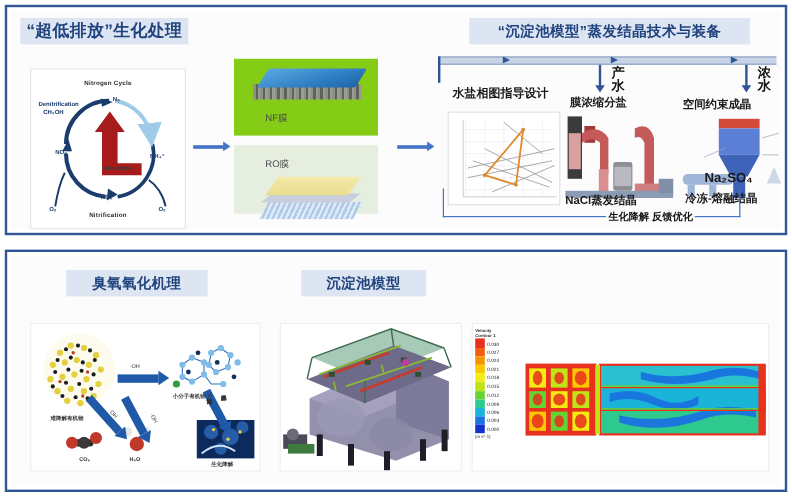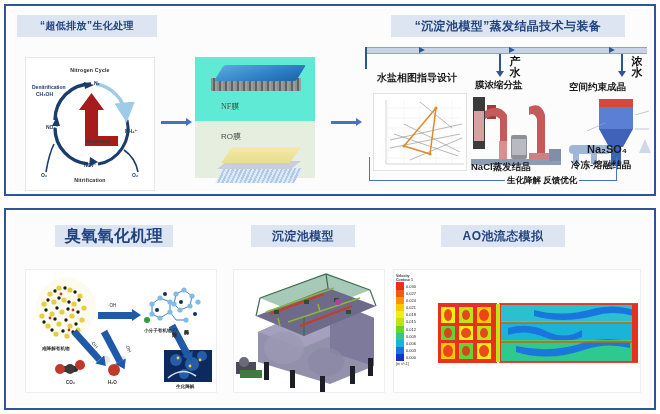--- a/index.html
+++ b/index.html
@@ -46,21 +46,21 @@
   }
   #ncycle .t-top, #ncycle .t-bot {
     position:absolute; left:0; right:0; text-align:center;
     font-size:5.2px; font-weight:bold; color:#2b2b2b; letter-spacing:.2px;
   }
   #ncycle .t-top { top:9px; }
   #ncycle .t-bot { bottom:7px; }
   .nlabel { position:absolute; font-size:5px; font-weight:bold; color:#1b3d6d; white-space:nowrap; }
 
   
-  #nf-box { left:186px; top:48px; width:120px; height:64px; background:#5eead4;font-family:Liberation Serif, serif; }
+  #nf-box { left:186px; top:40px; width:120px; height:64px; background:#84cc16; }
   #ro-box { left:186px; top:112px; width:120px; height:57px; background:#e6eee0; }
   .mem-label { position:absolute; font-size:8px; color:#4a4a4a; }
 
   .nf-slab { position:absolute; left:16px; top:8px; width:90px; height:30px; }
   .nf-top {
     position:absolute; left:8px; top:0; width:82px; height:16px;
     background:linear-gradient(160deg,#5ba8de 0%,#2f7fc4 60%,#1d66a8 100%);
     transform: skewX(-32deg);
     border-radius:2px;
   }
@@ -167,21 +167,21 @@
   .lg-unit { font-size:3.6px; color:#333; margin-left:2px; margin-top:1px;}
 </style>
 </head>
 <body>
 
 <div class="page">
 
   <div class="panel" id="panel-top">
     <div class="panel-inner">
 
-      <div class="chip" style="left:8px; top:6px; width:140px; height:22px; font-size:10px;">
+      <div class="chip" style="left:8px; top:6px; width:140px; height:22px; font-size:14px;">
         <span>“超低排放”生化处理</span>
       </div>
       <div class="chip" style="left:382px; top:6px; width:234px; height:22px; font-size:12px;">
         <span>“沉淀池模型”蒸发结晶技术与装备</span>
       </div>
 
       <div class="abs" id="ncycle">
         <div class="t-top">Nitrogen Cycle</div>
         <div class="t-bot">Nitrification</div>
 
@@ -341,28 +341,25 @@
 
       <div class="feedback" style="left:360px; top:148px; width:248px; height:24px;"></div>
       <div class="fb-text" style="left:496px; top:166px;">生化降解 反馈优化</div>
 
     </div>
   </div>
 
   <div class="panel" id="panel-bottom">
     <div class="panel-inner">
 
-      <div class="chip" style="left:46px; top:12px; width:118px; height:22px; font-size:16px;">
+      <div class="chip" style="left:46px; top:12px; width:118px; height:22px; font-size:12px;">
         <span>臭氧氧化机理</span>
       </div>
       <div class="chip" style="left:242px; top:12px; width:104px; height:22px; font-size:12px;">
         <span>沉淀池模型</span>
-      </div>
-      <div class="chip" style="left:432px; top:12px; width:124px; height:22px; font-size:12px;">
-        <span>AO池流态模拟</span>
       </div>
 
       <div class="abs" id="ozone-card" style="left:16px; top:56px;">
         <svg width="192" height="124">
 
           <g>
             <circle cx="40" cy="38" r="30" fill="#e8d44a" opacity="0.10"></circle>
             <g fill="#e3cf3f">
               <circle cx="24" cy="24" r="2.6"></circle>
                 <circle cx="33" cy="18" r="2.6"></circle>

